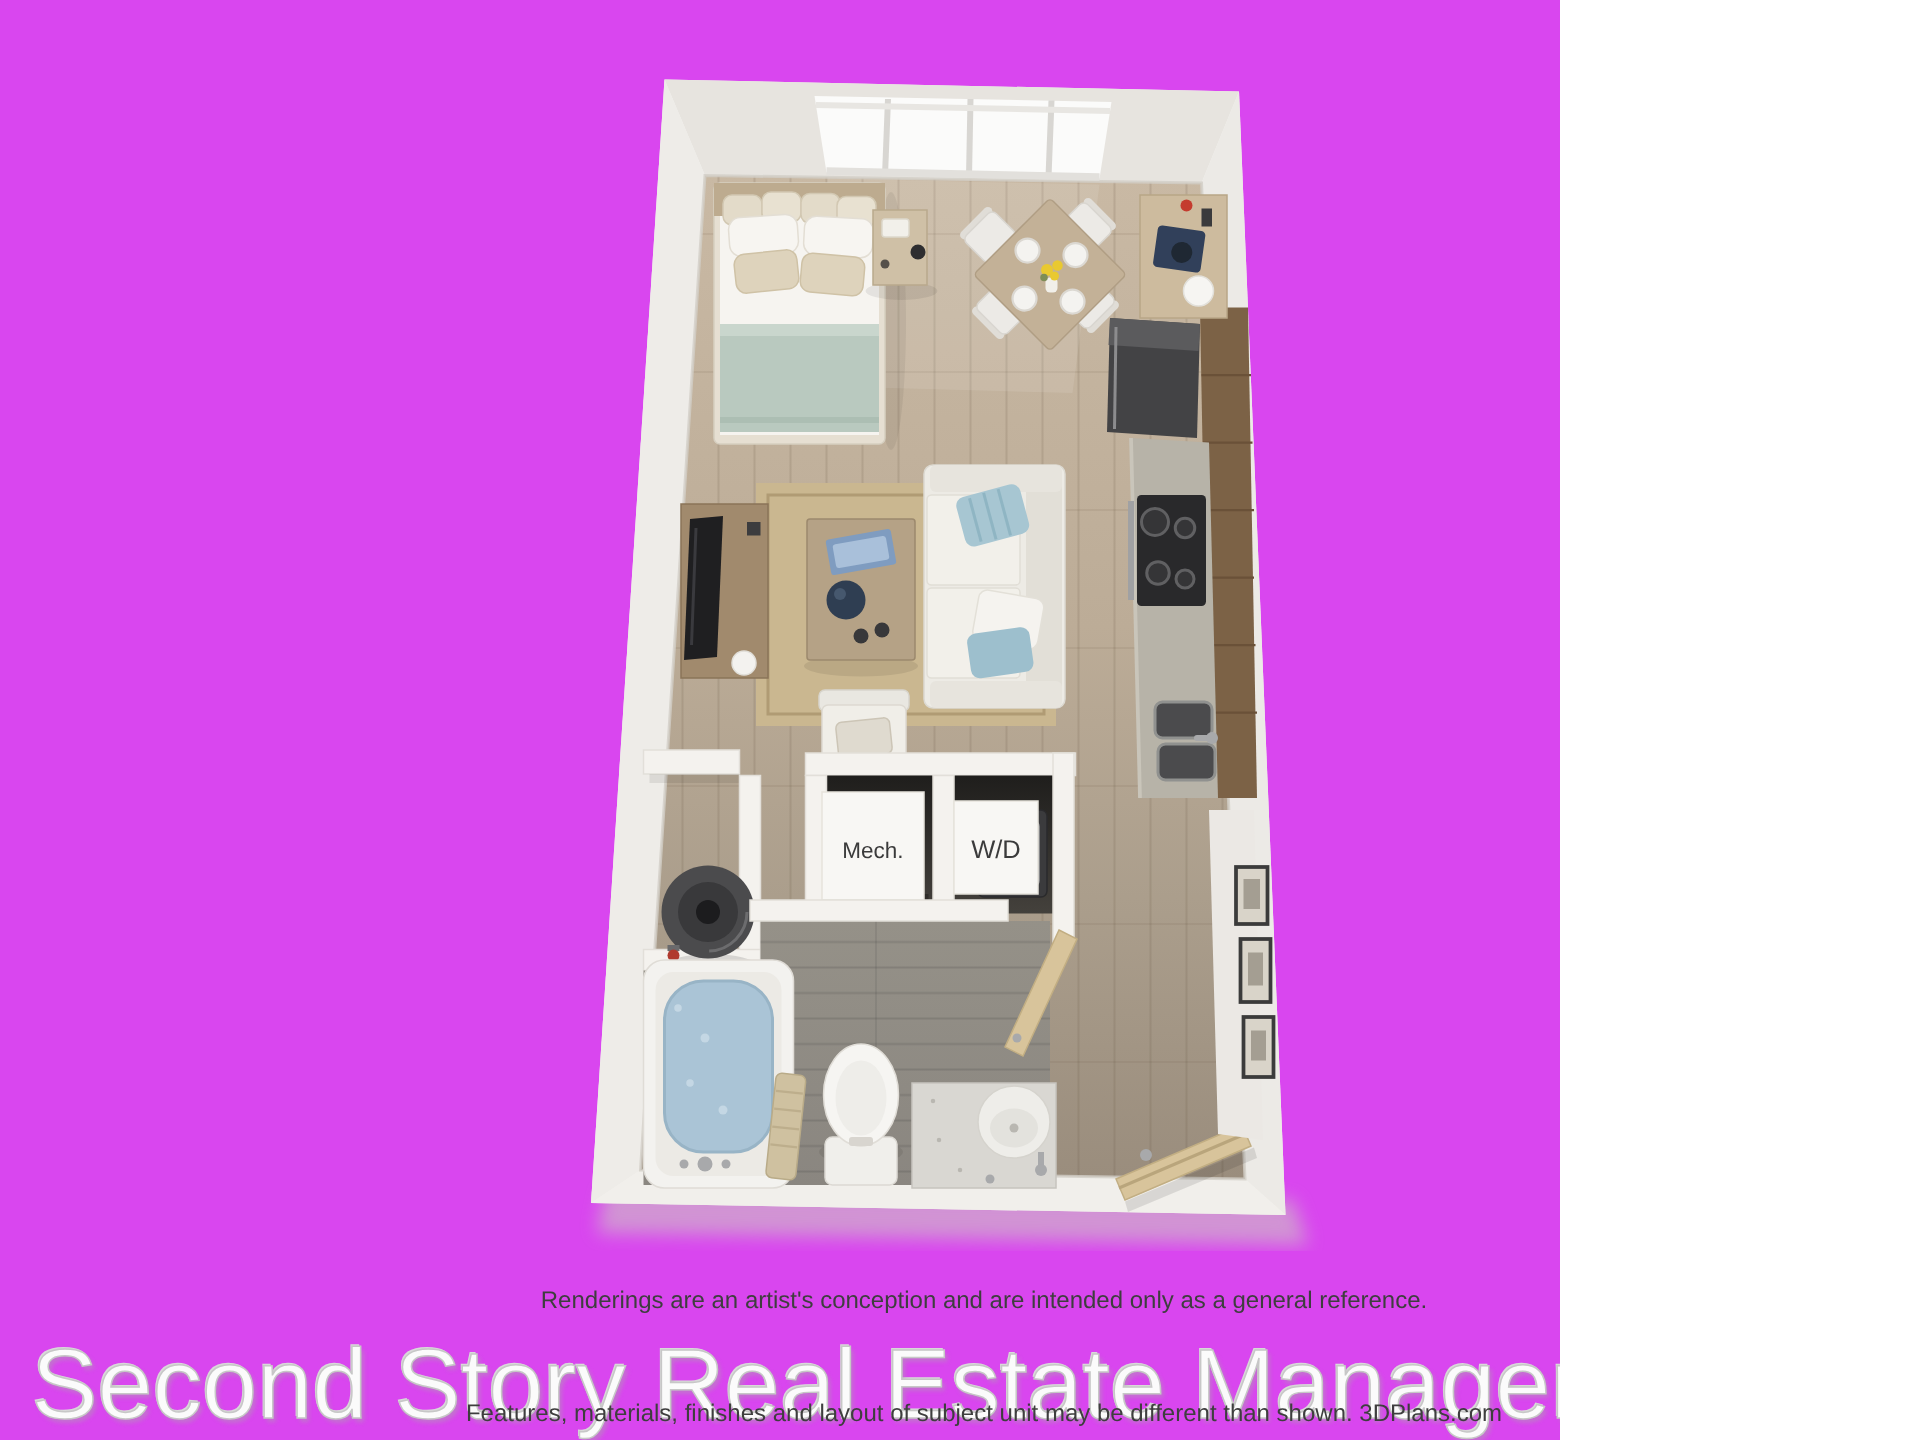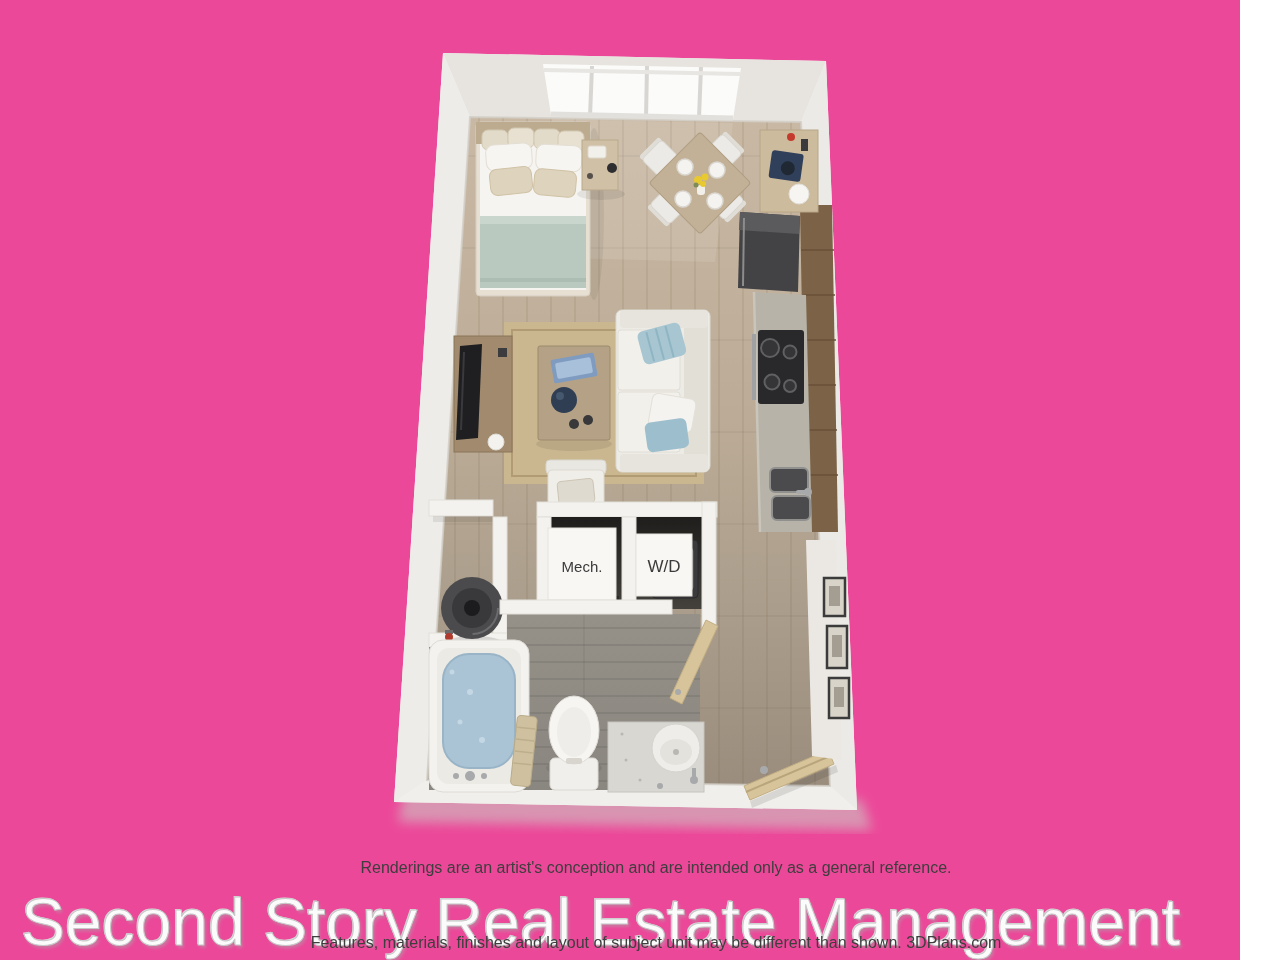--- a/index.html
+++ b/index.html
@@ -1,16 +1,16 @@
 <!DOCTYPE html>
 <html><head>
 <meta charset="utf-8">
 <style>
   html,body{margin:0;padding:0;background:#ffffff;}
-  .stage{position:relative;width:1240px;height:960px;background:#ec4899;overflow:hidden;
+  .stage{position:relative;width:1040px;height:960px;background:#d946ef;overflow:hidden;
          font-family:"Liberation Sans", sans-serif;}
   .plan-svg{position:absolute;left:0;top:0;}
   .disclaimer{position:absolute;left:0;width:1280px;text-align:center;color:#3e3e3e;
               font-size:16px;line-height:20px;z-index:3;margin-left:16px;}
   .disclaimer.l1{top:858px;}
   .disclaimer.l2{top:933px;}
   .watermark{position:absolute;left:21px;top:889px;z-index:2;font-size:66px;line-height:1;
              white-space:nowrap;color:#fbfbfb;-webkit-text-stroke:1px #c7c7c7;
              text-shadow:2px 3px 3px rgba(168,168,168,0.45), -1px -1px 0 #d9d9d9;
              letter-spacing:0px;}

